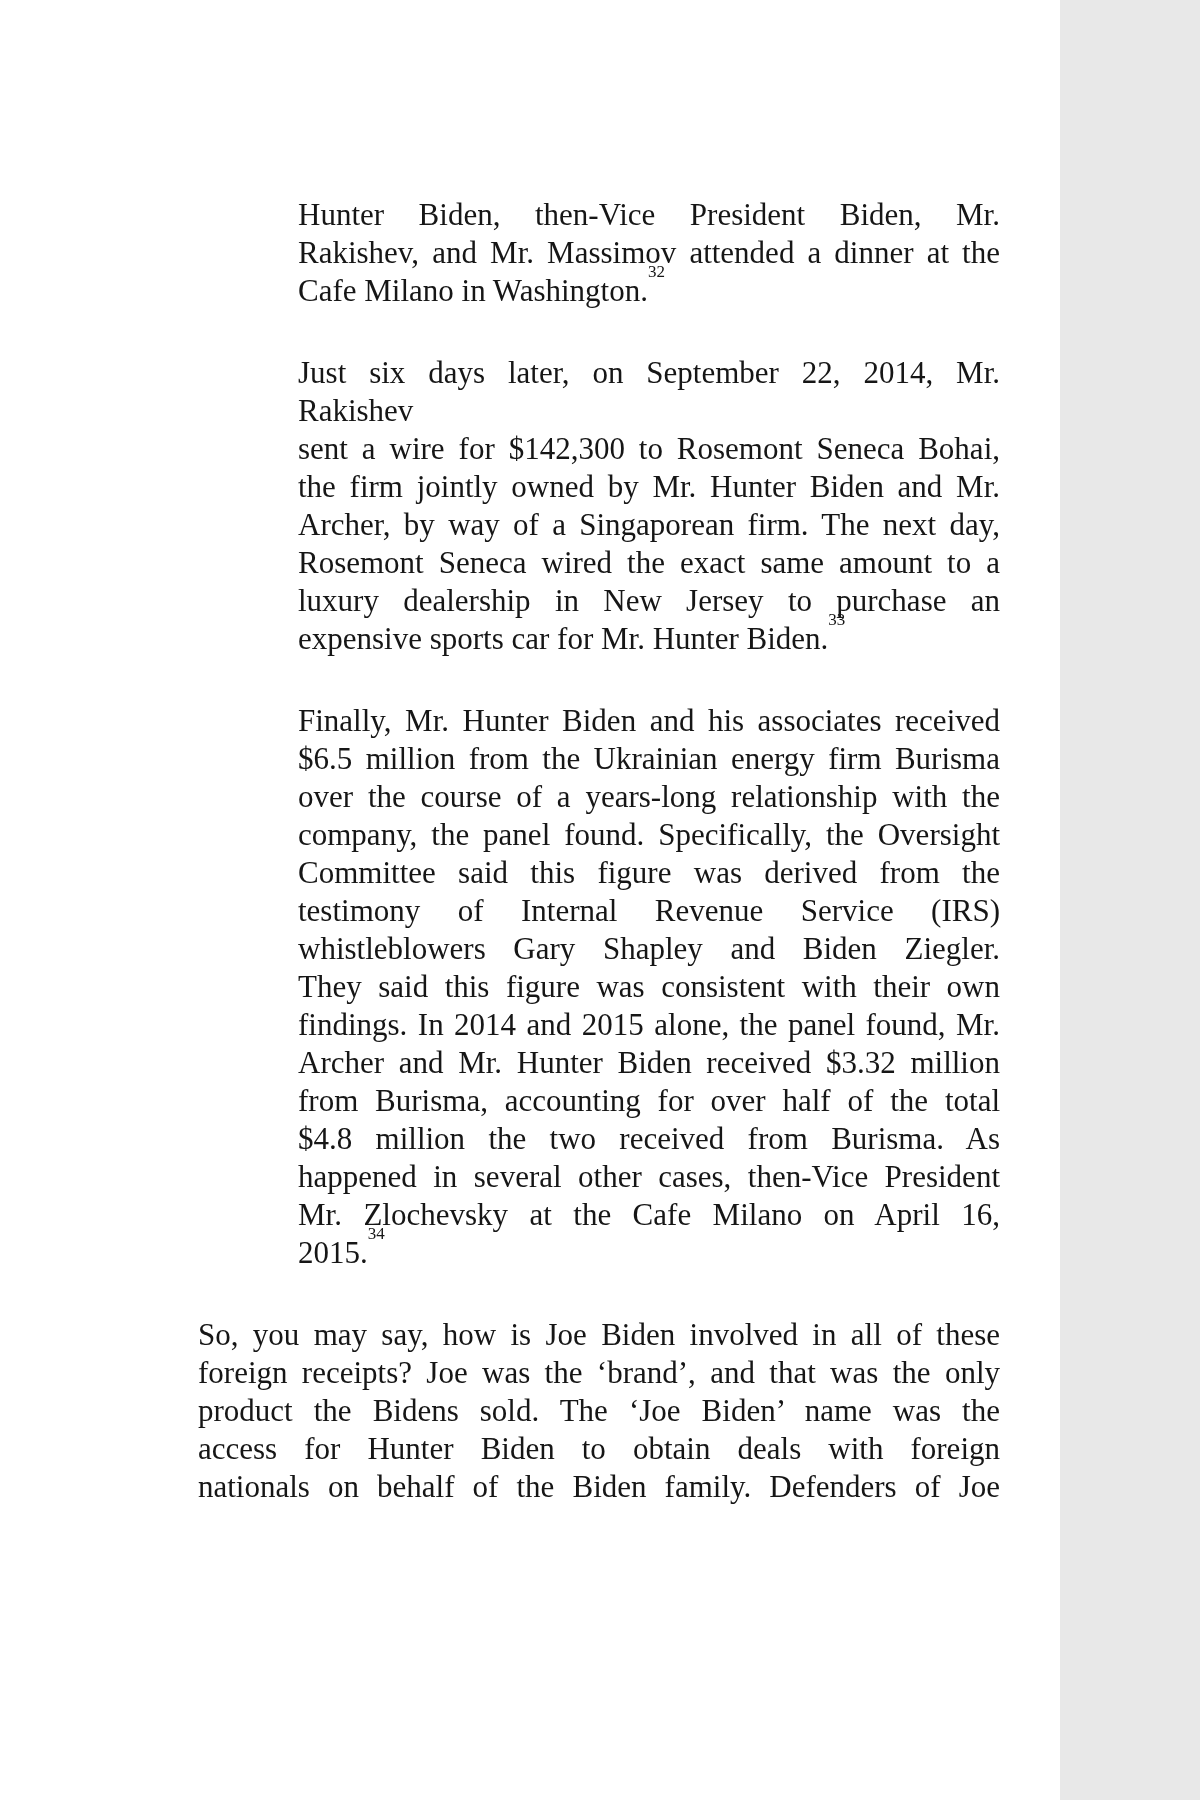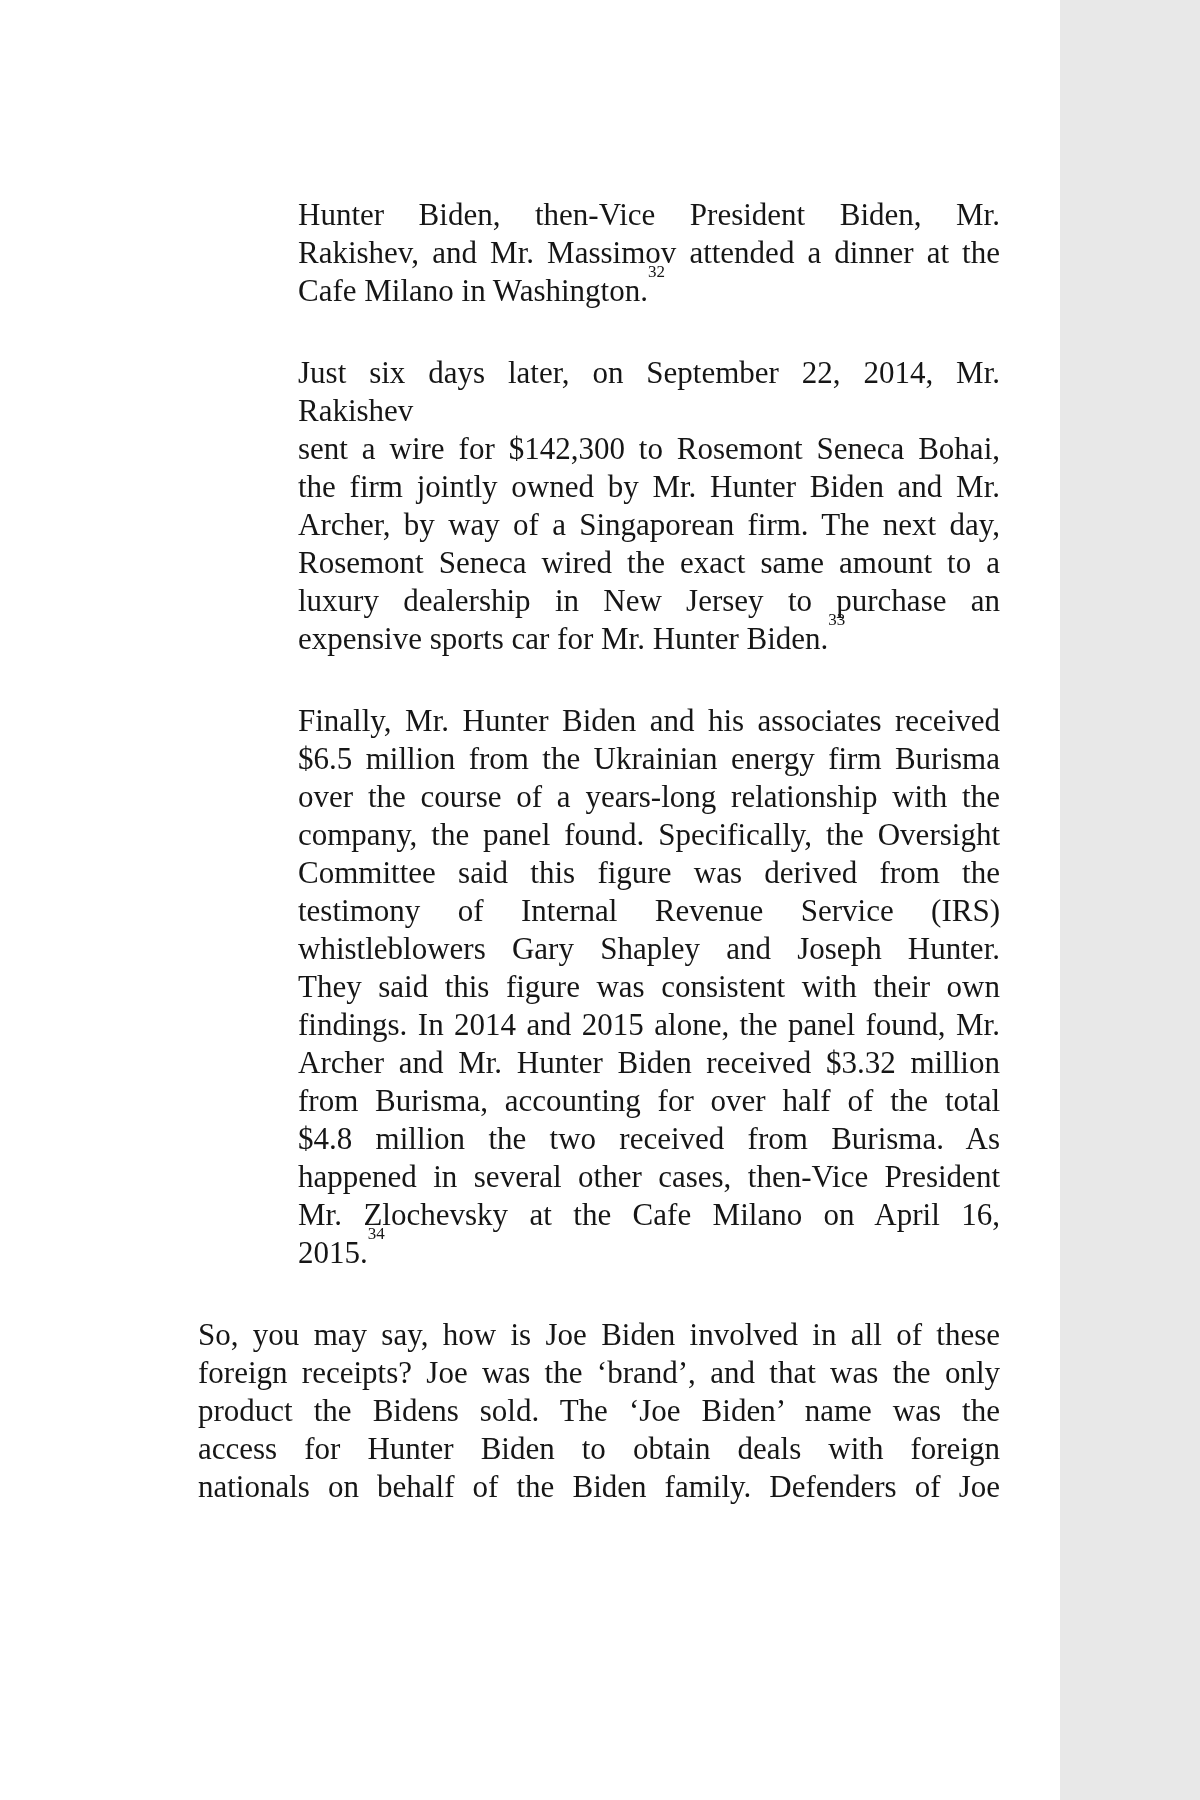--- a/index.html
+++ b/index.html
@@ -80,21 +80,21 @@
         <div class="line">luxury dealership in New Jersey to purchase an</div>
         <div class="line align-left-last">expensive sports car for Mr. Hunter Biden.<sup class="fn">33</sup></div>
       </div>
       <div class="para quote">
         <div class="line">Finally, Mr. Hunter Biden and his associates received</div>
         <div class="line">$6.5 million from the Ukrainian energy firm Burisma</div>
         <div class="line">over the course of a years-long relationship with the</div>
         <div class="line">company, the panel found. Specifically, the Oversight</div>
         <div class="line">Committee said this figure was derived from the</div>
         <div class="line">testimony of Internal Revenue Service (IRS)</div>
-        <div class="line">whistleblowers Gary Shapley and Joseph Hunter.</div>
+        <div class="line">whistleblowers Gary Shapley and Biden Ziegler.</div>
         <div class="line">They said this figure was consistent with their own</div>
         <div class="line">findings. In 2014 and 2015 alone, the panel found, Mr.</div>
         <div class="line">Archer and Mr. Hunter Biden received $3.32 million</div>
         <div class="line">from Burisma, accounting for over half of the total</div>
         <div class="line">$4.8 million the two received from Burisma. As</div>
         <div class="line">happened in several other cases, then-Vice President</div>
         <div class="line">Mr. Zlochevsky at the Cafe Milano on April 16,</div>
         <div class="line align-left-last">2015.<sup class="fn">34</sup></div>
       </div>
       <div class="para body">

